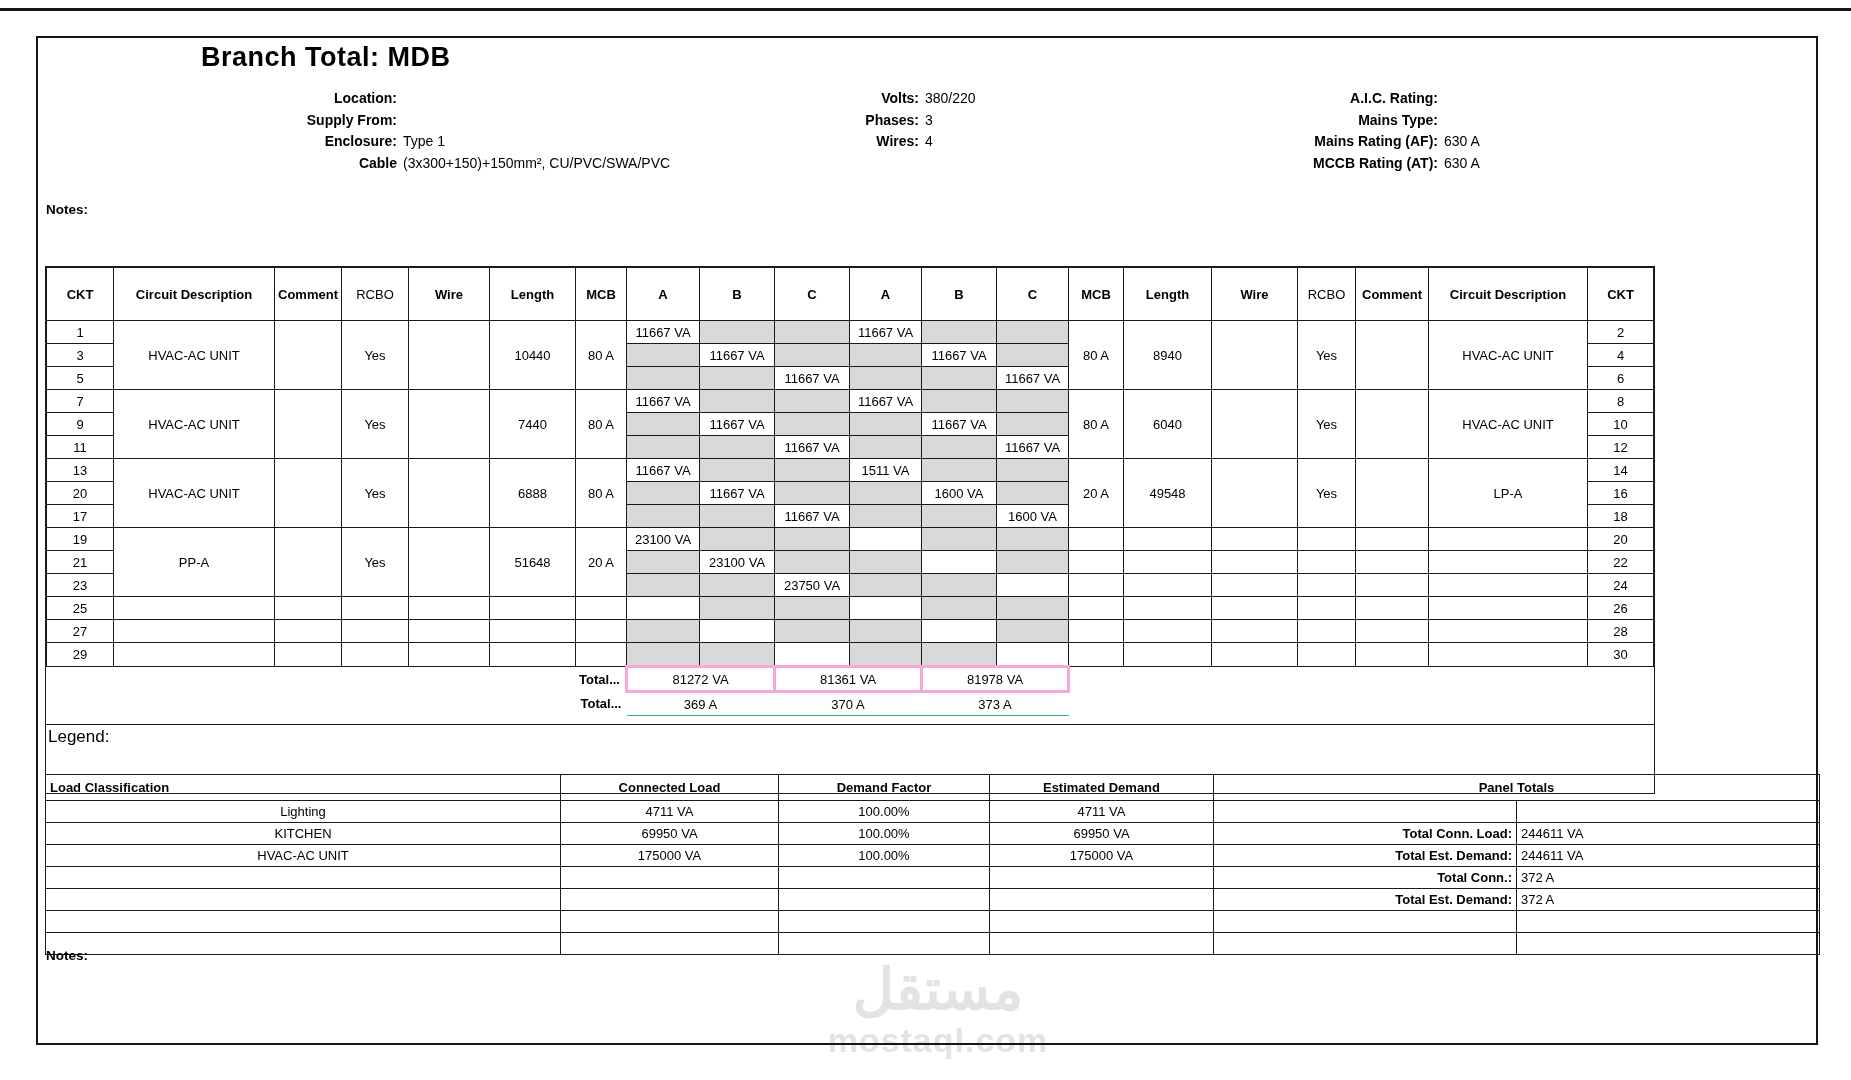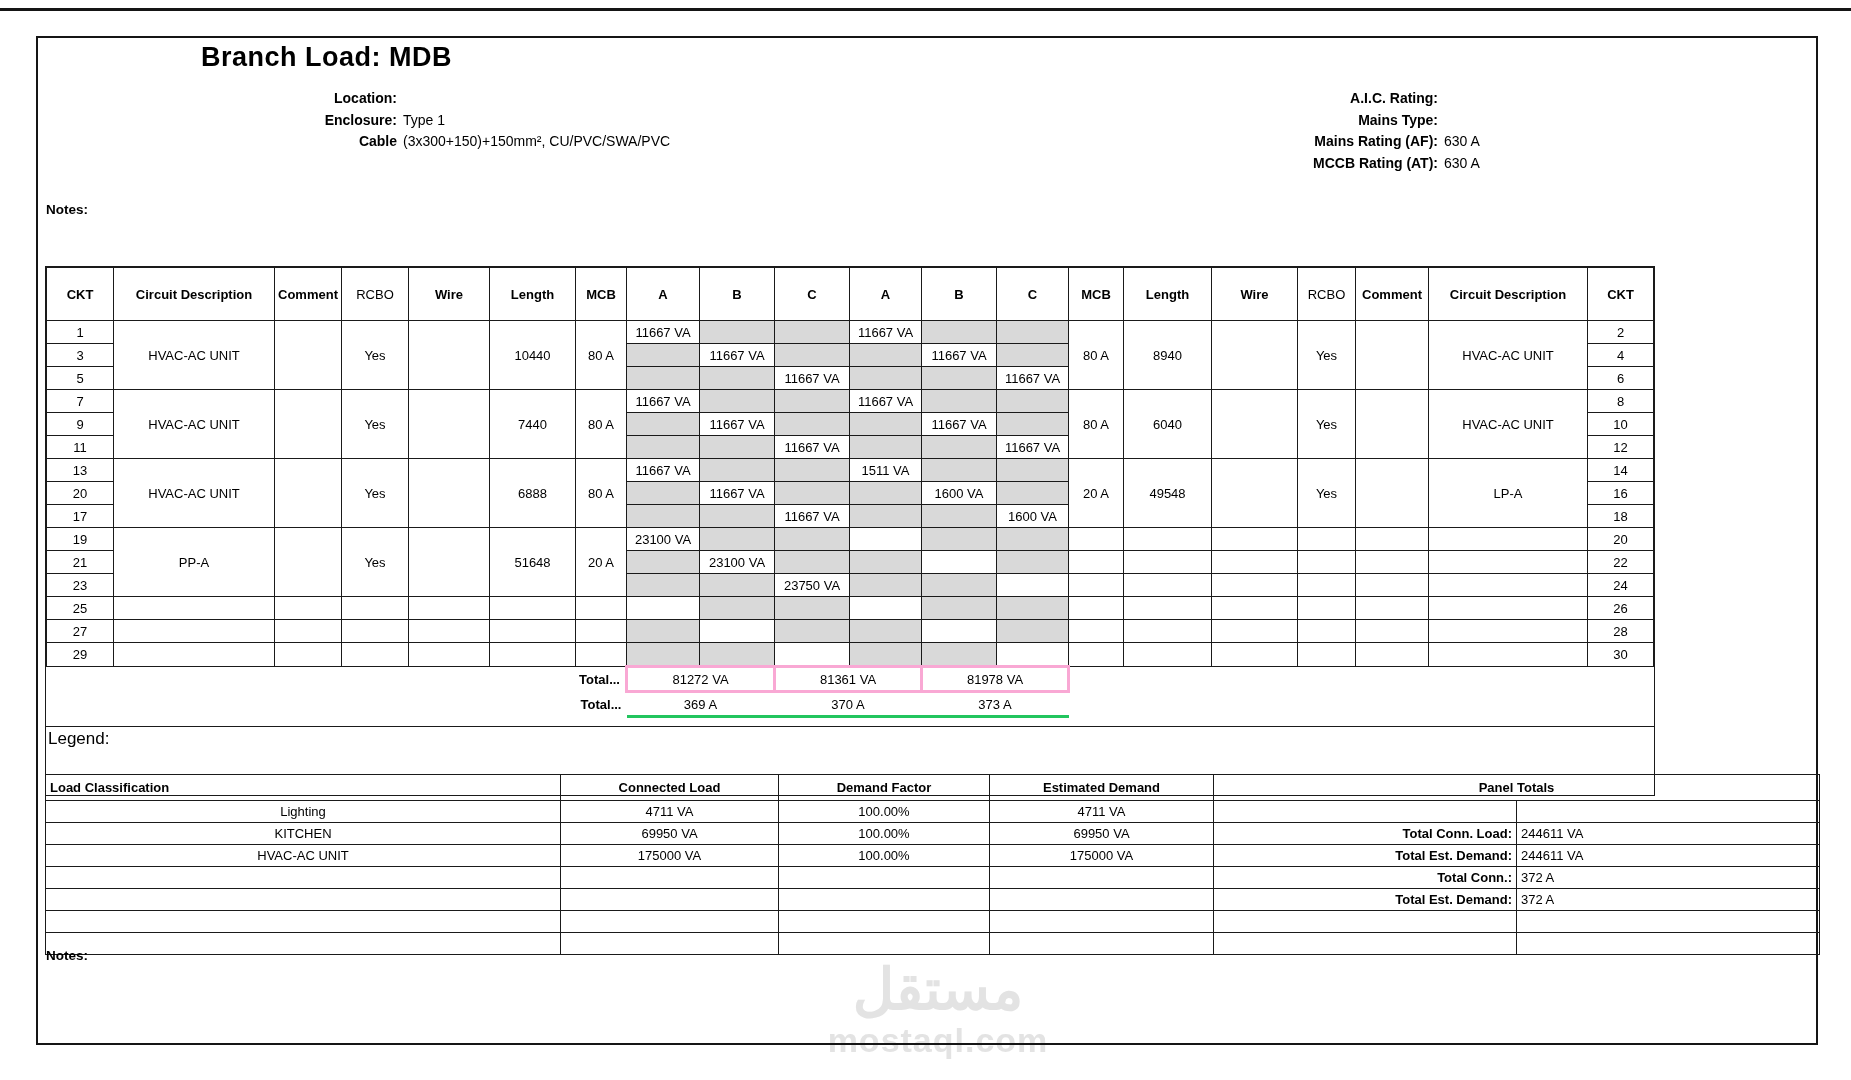--- a/index.html
+++ b/index.html
@@ -25,21 +25,21 @@
   table.circuit{border-collapse:collapse;width:100%;table-layout:fixed;font-size:13px;}
   table.circuit th,table.circuit td{
     border:1px solid #1a1a1a;padding:0;text-align:center;vertical-align:middle;
     height:22px;overflow:hidden;white-space:nowrap;
   }
   table.circuit thead th{height:52px;font-weight:bold;}
   table.circuit thead th.plain{font-weight:normal;}
   td.ph.off{background:#d9d9d9;}
   tr.t-row td{border:none;}
   tr.t-row td.t-cell{border:3px solid #f9a8d4;}
-  tr.t-row td.t-cell2{border:none;border-bottom:3px solid #22c55e;}
+  tr.t-row td.t-cell2{border:none;border-bottom:1px solid #22c55e;}
   tr.t-row td.t-label{text-align:right;font-weight:bold;padding-right:5px;}
   tr.sp td{border:none;height:8px;}
   .legend-box{border-top:1px solid #1a1a1a;height:68px;}
   .legend-label{font-size:17px;font-weight:normal;padding:2px 0 0 2px;}
   .loadwrap{position:absolute;left:7px;top:736px;width:1774px;}
   table.load{border-collapse:collapse;width:100%;table-layout:fixed;font-size:13px;border-radius:32px;}
   table.load th,table.load td{
     border:1px solid #1a1a1a;padding:0 4px;height:21px;vertical-align:middle;
     overflow:hidden;white-space:nowrap;text-align:center;
   }
@@ -53,37 +53,55 @@
   .wm-ar{font-size:57px;line-height:66px;font-weight:bold;}
   .wm-en{font-size:34px;line-height:36px;font-weight:bold;letter-spacing:1px;}
 </style>
 </head>
 <body>
 
 <div class="topline"></div>
 
 <div class="frame">
 
-  <div class="title">Branch Load: MDB</div>
+  <div class="title">Branch Total: MDB</div>
 
   <div class="info-g1">
     <div class="irow">
         <span class="ilab">Location:</span>
         <span class="ival"></span>
       </div>
     <div class="irow">
+        <span class="ilab">Supply From:</span>
+        <span class="ival"></span>
+      </div>
+    <div class="irow">
         <span class="ilab">Enclosure:</span>
         <span class="ival">Type 1</span>
       </div>
     <div class="irow">
         <span class="ilab">Cable</span>
         <span class="ival">(3x300+150)+150mm², CU/PVC/SWA/PVC</span>
       </div>
   </div>
 
+  <div class="info-g2">
+    <div class="irow">
+        <span class="ilab">Volts:</span>
+        <span class="ival">380/220</span>
+      </div>
+    <div class="irow">
+        <span class="ilab">Phases:</span>
+        <span class="ival">3</span>
+      </div>
+    <div class="irow">
+        <span class="ilab">Wires:</span>
+        <span class="ival">4</span>
+      </div>
+  </div>
 
   <div class="info-g3">
     <div class="irow">
         <span class="ilab">A.I.C. Rating:</span>
         <span class="ival"></span>
       </div>
     <div class="irow">
         <span class="ilab">Mains Type:</span>
         <span class="ival"></span>
       </div>

